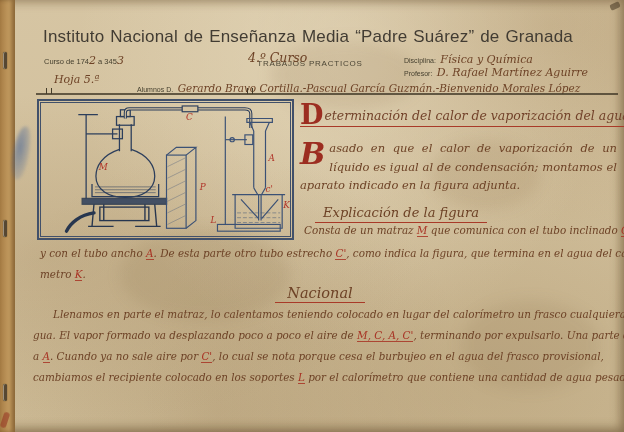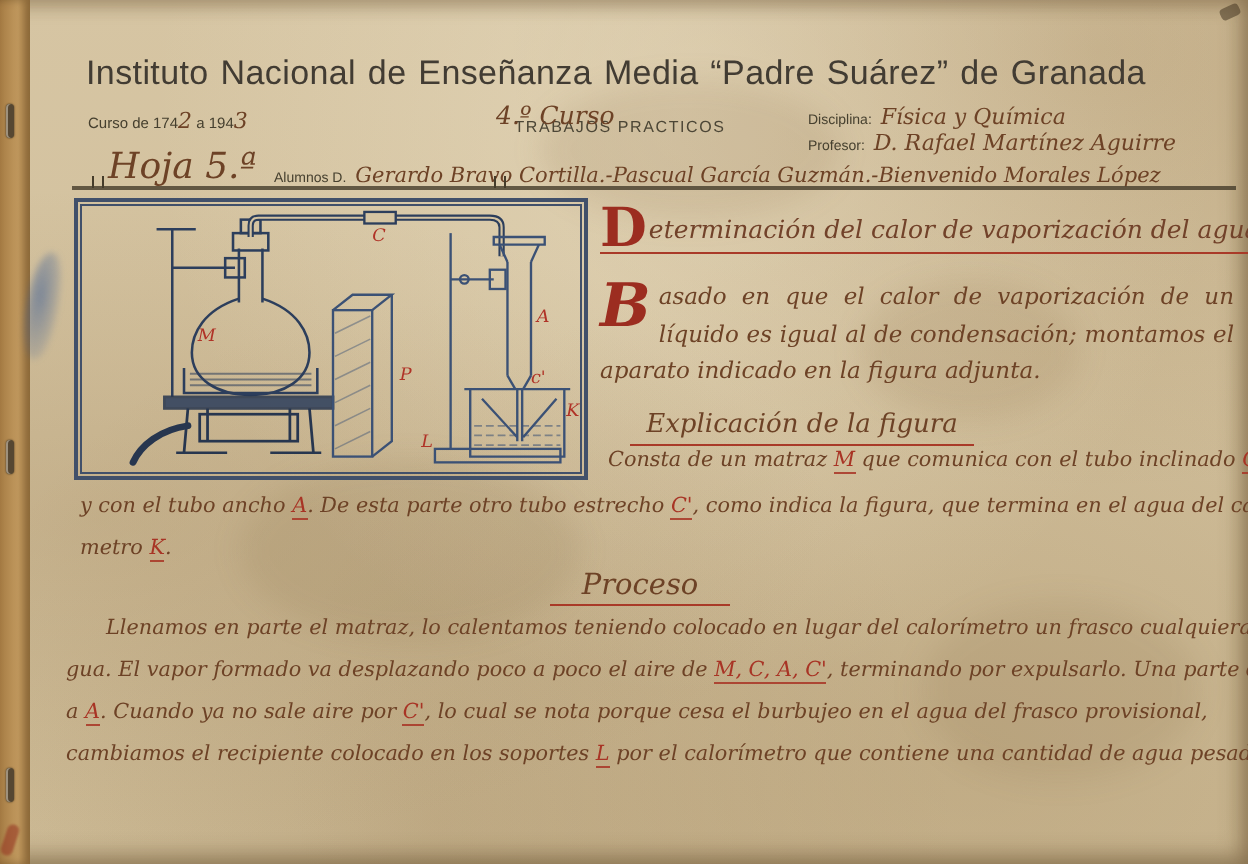--- a/index.html
+++ b/index.html
@@ -36,21 +36,21 @@
 
   .institute{position:absolute;left:43px;top:12px;width:575px;font-size:17px;color:#423c33;white-space:nowrap;letter-spacing:.2px;word-spacing:1px;margin-top:15px;}
   .subtitle{position:absolute;left:235px;top:41px;width:150px;text-align:center;font-size:8px;letter-spacing:.8px;color:#4c4636;margin-top:18px;}
   .curso-row{position:absolute;left:44px;top:54px;font-size:7.5px;white-space:nowrap;}
   .curso-row .hw{font-size:11px;}
   .curso-center{position:absolute;left:248px;top:50px;font-size:12.5px;}
   .disc-row{position:absolute;left:404px;top:49px;white-space:nowrap;}
   .prof-row{position:absolute;left:404px;top:62px;white-space:nowrap;}
   .disc-row .printed,.prof-row .printed{font-size:7px;}
   .disc-row .hw,.prof-row .hw{font-size:11px;}
-  .hoja{position:absolute;left:54px;top:73px;font-size:18px;}
+  .hoja{position:absolute;left:54px;top:73px;font-size:11px;}
   .alum-row{position:absolute;left:137px;top:78px;white-space:nowrap;}
   .alum-row .printed{font-size:7px;}
   .alum-row .hw{font-size:10.5px;}
   .divider{position:absolute;left:36px;top:93px;width:582px;height:2px;background:#453c2a;opacity:.8;}
   .tick{position:absolute;top:88px;width:4px;height:6px;border-left:1.5px solid #453c2a;border-right:1.5px solid #453c2a;}
   .tk1{left:46px}.tk2{left:247px}
 
   .fig-frame{position:absolute;left:37px;top:99px;width:257px;height:141px;border:2px solid #41506a;box-sizing:border-box;}
   .fig-frame::before{content:"";position:absolute;inset:1px;border:1px solid #41506a;}
   .fig-frame svg{position:absolute;left:4px;top:4px;}
@@ -85,21 +85,21 @@
     <div class="staple s3"></div>
     <div class="red-mark"></div>
   </div>
   <div class="ink-smudge"></div>
   <div class="corner-fleck"></div>
 
   <div class="institute printed">Instituto Nacional de Enseñanza Media “Padre Suárez” de Granada</div>
   <div class="subtitle printed">TRABAJOS PRACTICOS</div>
 
   <div class="curso-row">
-    <span class="printed">Curso de 174</span><span class="hw">2</span><span class="printed"> a 194</span><span class="hw">3</span>
+    <span class="printed">Curso de 174</span><span class="hw">2</span><span class="printed"> a 345</span><span class="hw">3</span>
   </div>
   <div class="curso-center hw">4.º Curso</div>
   <div class="disc-row">
     <span class="printed">Disciplina:</span>
     <span class="hw">Física y Química</span>
   </div>
   <div class="prof-row">
     <span class="printed">Profesor:</span>
     <span class="hw">D. Rafael Martínez Aguirre</span>
   </div>
@@ -197,20 +197,20 @@
 
   <div class="para1 hw">
     <span class="initial">B</span><span>asado en que el calor de vaporización de un líquido es igual al de condensación; montamos el aparato indicado en la figura adjunta.</span>
   </div>
 
   <div class="h-exp hw">Explicación de la figura</div>
   <div class="exp-l1 ms hw">Consta de un matraz <span class="rl">M</span> que comunica con el tubo inclinado <span class="rl">C</span>,</div>
   <div class="exp-l2 ms hw">y con el tubo ancho <span class="rl">A</span>. De esta parte otro tubo estrecho <span class="rl">C'</span>, como indica la figura, que termina en el agua del calorí-</div>
   <div class="exp-l3 ms hw">metro <span class="rl">K</span>.</div>
 
-  <div class="h-proc hw">Proceso</div>
+  <div class="h-proc hw">Nacional</div>
   <div class="proc">
     <div class="pl pl0 ms hw">Llenamos en parte el matraz, lo calentamos teniendo colocado en lugar del calorímetro un frasco cualquiera con a-</div>
     <div class="pl ms hw">gua. El vapor formado va desplazando poco a poco el aire de <span class="rl">M, C, A, C'</span>, terminando por expulsarlo. Una parte del</div>
     <div class="pl ms hw">a <span class="rl">A</span>. Cuando ya no sale aire por <span class="rl">C'</span>, lo cual se nota porque cesa el burbujeo en el agua del frasco provisional,</div>
     <div class="pl ms hw">cambiamos el recipiente colocado en los soportes <span class="rl">L</span> por el calorímetro que contiene una cantidad de agua pesada</div>
   </div>
 </div>
 
 </body></html>

